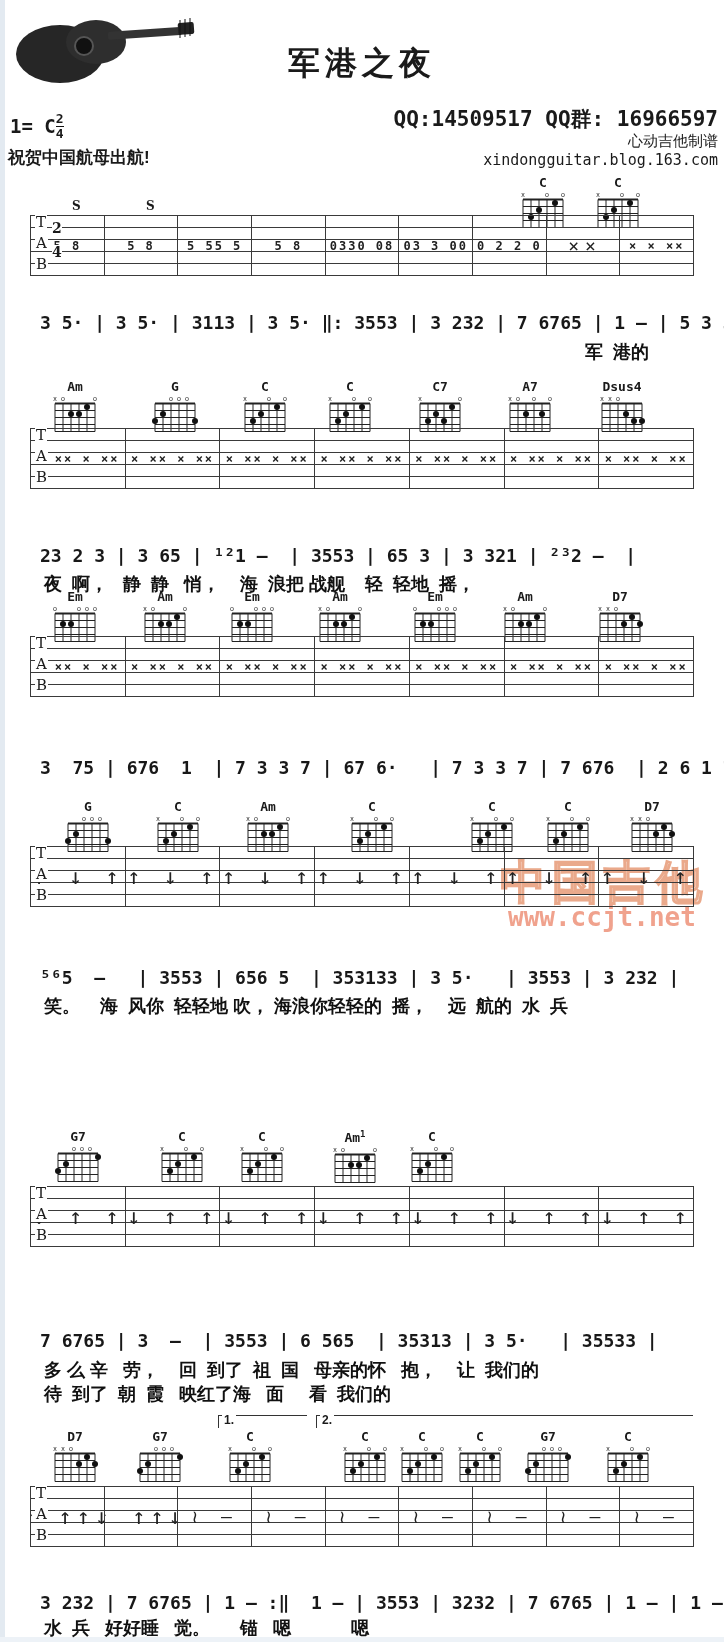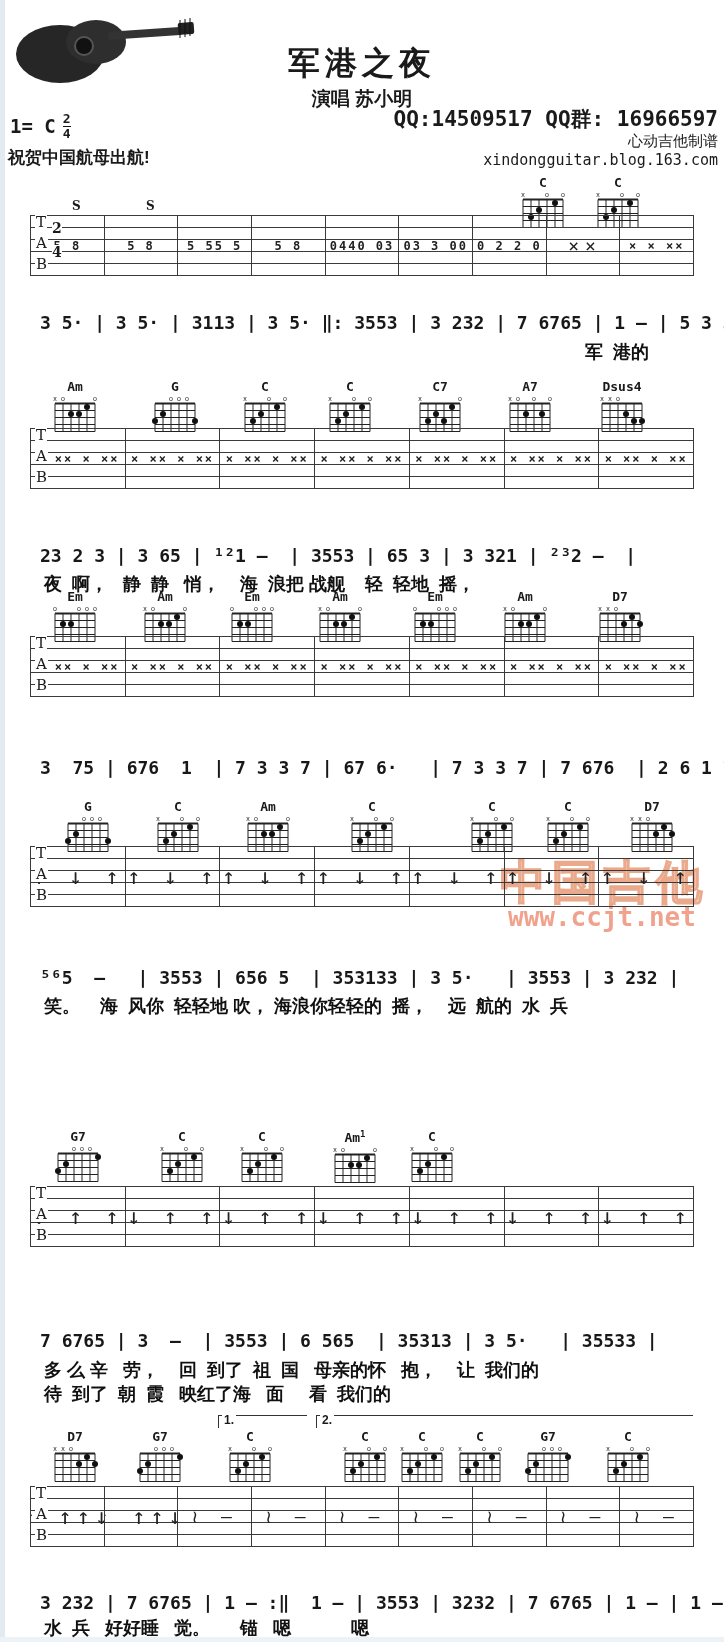--- a/index.html
+++ b/index.html
@@ -6,21 +6,21 @@
   .page{position:relative;width:724px;height:1642px;background:#ffffff;overflow:hidden;
         font-family:"Liberation Sans",sans-serif;color:#1a1a1a;}
   .edge-l{position:absolute;left:0;top:0;width:5px;height:100%;background:#e3eaf1;}
   .edge-b{position:absolute;left:0;bottom:0;width:100%;height:5px;background:#edf2f7;}
   
   .guitar{position:absolute;left:8px;top:6px;}
   .title{position:absolute;top:42px;left:0;right:0;text-align:center;font-size:32px;
          font-weight:bold;letter-spacing:5px;}
   .subtitle{position:absolute;top:86px;left:0;right:0;text-align:center;font-size:19px;font-weight:bold;}
   .keysig{position:absolute;left:10px;top:112px;font-size:19px;font-weight:bold;
-          font-family:"DejaVu Sans Mono",monospace;display:flex;align-items:center;gap:7px;}
+          font-family:"DejaVu Sans Mono",monospace;display:flex;align-items:center;}
   .frac{display:inline-flex;flex-direction:column;font-size:13px;line-height:1.05;text-align:center;}
   .frac .den{border-top:1.5px solid #111;}
   .dedication{position:absolute;left:8px;top:146px;font-size:17px;font-weight:bold;text-align:right;}
   .rightinfo{position:absolute;right:6px;top:106px;text-align:right;line-height:1.25;}
   .rightinfo .qq{font-size:21px;font-weight:bold;font-family:"DejaVu Sans Mono",monospace;}
   .rightinfo .studio{font-size:15px;font-weight:normal;}
   .rightinfo .site{font-size:15px;font-family:"DejaVu Sans Mono",monospace;}
   
   .chord{position:absolute;width:46px;text-align:center;}
   .cname{font-size:13px;font-weight:bold;line-height:1;margin-bottom:1px;font-family:"DejaVu Sans Mono",monospace;}
@@ -61,21 +61,20 @@
     <ellipse cx="52" cy="48" rx="44" ry="29" fill="#262626"></ellipse>
     <ellipse cx="88" cy="36" rx="30" ry="22" fill="#2e2e2e"></ellipse>
     <circle cx="76" cy="40" r="9" fill="#111" stroke="#555" stroke-width="2"></circle>
     <rect x="100" y="26" width="74" height="8" rx="2" fill="#333" transform="rotate(-4 100 30)"></rect>
     <rect x="170" y="17" width="16" height="12" rx="2" fill="#222" transform="rotate(-4 170 23)"></rect>
     <line x1="172" y1="14" x2="172" y2="32" stroke="#111"></line>
     <line x1="177" y1="13" x2="177" y2="31" stroke="#111"></line>
     <line x1="182" y1="12" x2="182" y2="30" stroke="#111"></line>
   </svg>
   <div class="title">军港之夜</div>
-  <div class="subtitle">演唱 苏小明</div>
   <div class="keysig">
     <span>1= C</span>
     <span class="frac">
       <span class="num">2</span>
       <span class="den">4</span>
     </span>
   </div>
   <div class="dedication">祝贺中国航母出航!</div>
   <div class="rightinfo">
     <div class="qq">QQ:14509517 QQ群: 16966597</div>
@@ -150,21 +149,21 @@
         <div class="m">
           <span>5 8</span>
         </div>
         <div class="m">
           <span>5 55 5</span>
         </div>
         <div class="m">
           <span>5 8</span>
         </div>
         <div class="m">
-          <span>0440 03</span>
+          <span>0330 08</span>
         </div>
         <div class="m">
           <span>03 3 00</span>
         </div>
         <div class="m">
           <span>0 2 2 0</span>
         </div>
         <div class="m sq">
           <span>× ×× ≀</span>
         </div>

